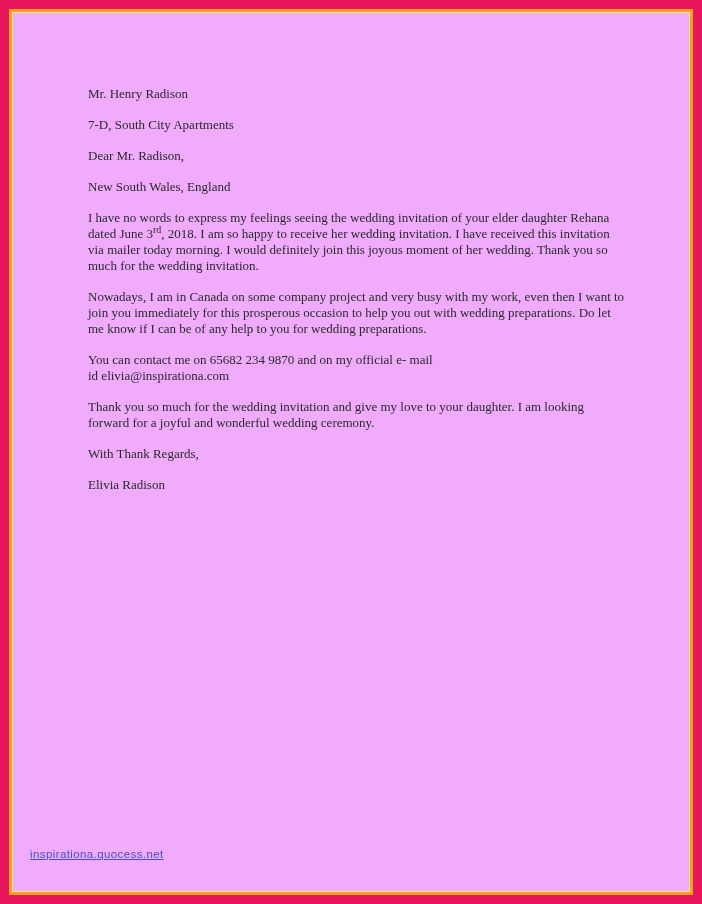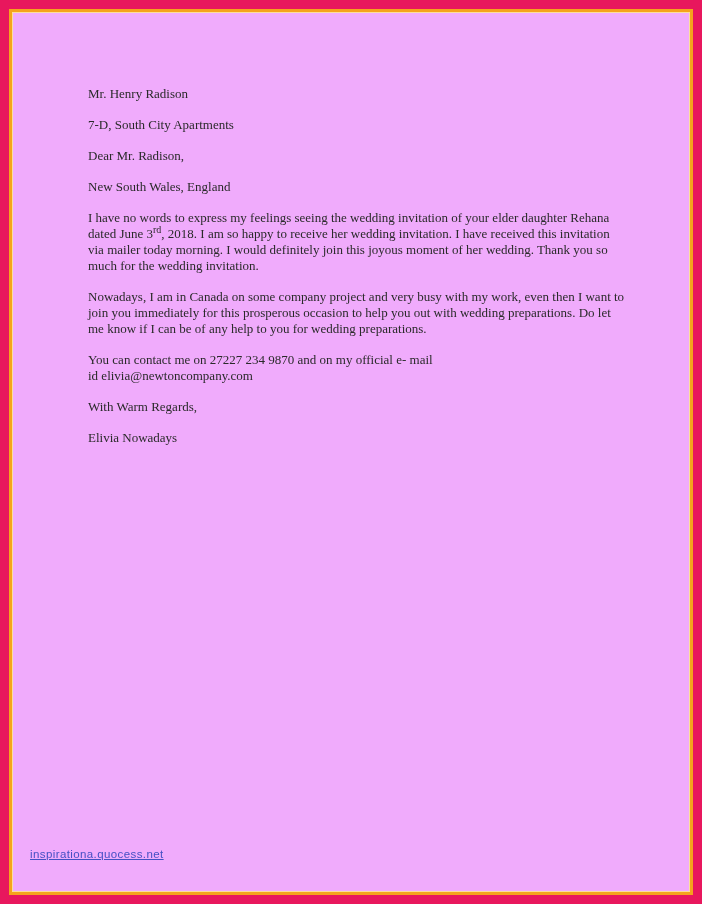--- a/index.html
+++ b/index.html
@@ -67,26 +67,27 @@
 
       <p>Dear Mr. Radison,</p>
 
       <p>New South Wales, England</p>
 
       <p><span>I have no words to express my feelings seeing the wedding invitation of your elder daughter Rehana dated June 3</span><span class="sup">rd</span><span>, 2018. I am so happy to receive her wedding invitation. I have received this invitation via mailer today morning.  I would definitely join this joyous moment of her wedding. Thank you so much for the wedding invitation.</span></p>
 
       <p>Nowadays, I am in Canada on some company project and very busy with my work, even then I want to join you immediately for this prosperous occasion to help you out with wedding preparations. Do let me know if I can be of any help to you for wedding preparations.</p>
 
       <p>
-        <span>You can contact me on 27227 234 9870 and on my official e- mail</span><br>
-        <span>id elivia@newtoncompany.com</span>
+        <span>You can contact me on 65682 234 9870 and on my official e- mail</span><br>
+        <span>id elivia@inspirationa.com</span>
       </p>
 
+      <p>Thank you so much for the wedding invitation and give my love to your daughter. I am looking forward for a joyful and wonderful wedding ceremony.</p>
 
-      <p>With Warm Regards,</p>
+      <p>With Thank Regards,</p>
 
-      <p>Elivia Nowadays</p>
+      <p>Elivia Radison</p>
 
     </div>
 
     <div class="watermark">inspirationa.quocess.net</div>
   </div>
 </div>
 
 </body></html>

